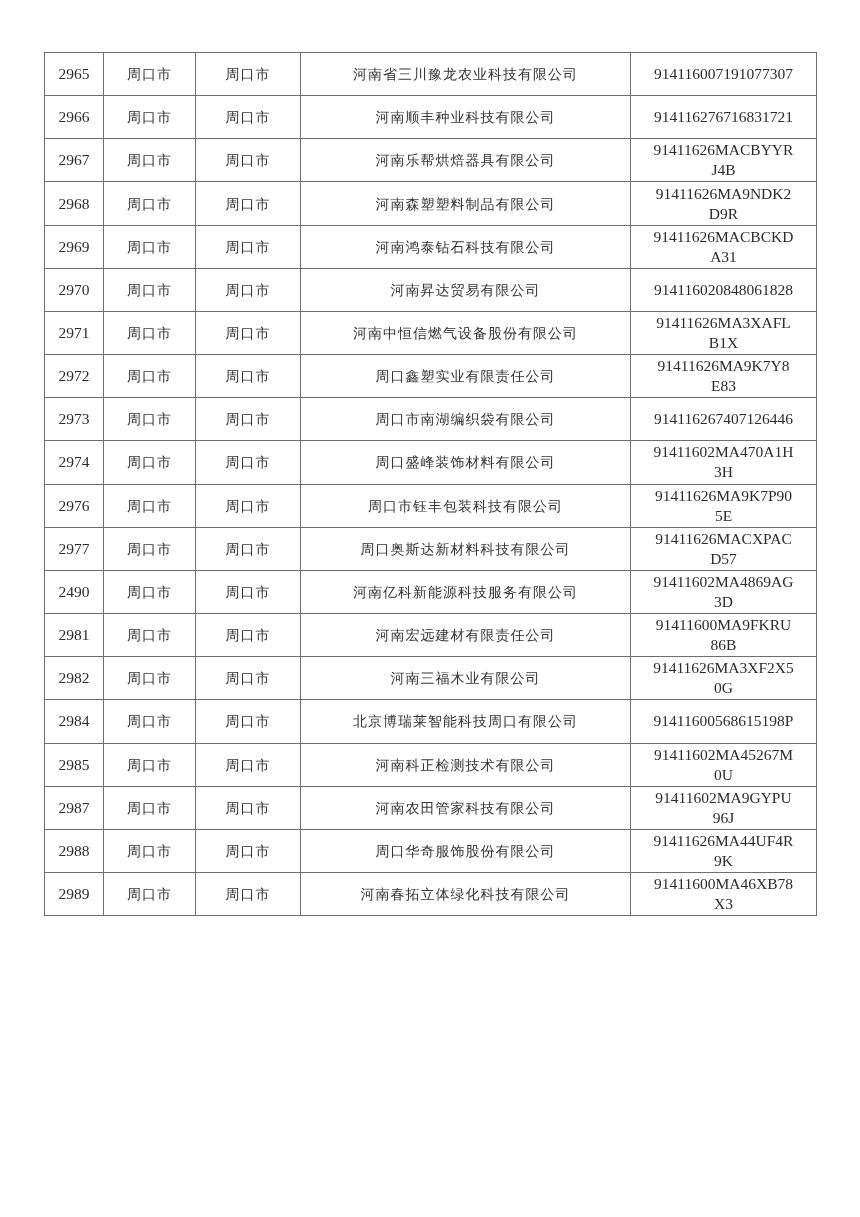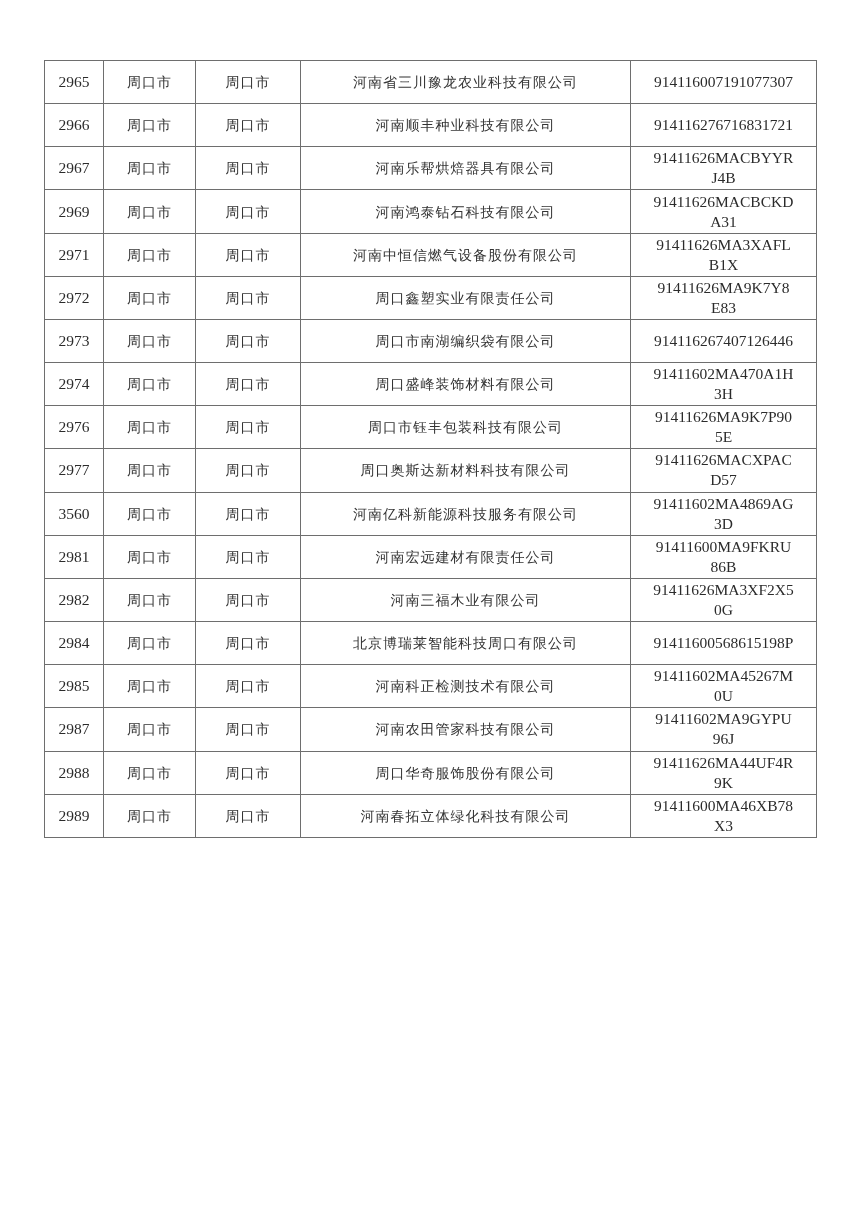--- a/index.html
+++ b/index.html
@@ -11,21 +11,21 @@
       width: 860px;
       height: 1217px;
       position: relative;
       overflow: hidden;
       font-family: "Liberation Serif", "DejaVu Serif", serif;
       color: #2b2b2b;
     }
     .page {
       position: absolute;
       left: 44px;
-      top: 60px;
+      top: 52px;
       width: 772px;
     }
     table {
       border-collapse: collapse;
       width: 772px;
       table-layout: fixed;
     }
     td {
       border: 1px solid #6e6e6e;
       height: 43.16px;
@@ -86,27 +86,41 @@
           <td class="code">914116276716831721</td>
         </tr>
         <tr>
           <td class="num">2967</td>
           <td class="cn">周口市</td>
           <td class="cn">周口市</td>
           <td class="cn">河南乐帮烘焙器具有限公司</td>
           <td class="code">91411626MACBYYRJ4B</td>
         </tr>
         <tr>
+          <td class="num">2968</td>
+          <td class="cn">周口市</td>
+          <td class="cn">周口市</td>
+          <td class="cn">河南森塑塑料制品有限公司</td>
+          <td class="code">91411626MA9NDK2D9R</td>
+        </tr>
+        <tr>
           <td class="num">2969</td>
           <td class="cn">周口市</td>
           <td class="cn">周口市</td>
           <td class="cn">河南鸿泰钻石科技有限公司</td>
           <td class="code">91411626MACBCKDA31</td>
         </tr>
         <tr>
+          <td class="num">2970</td>
+          <td class="cn">周口市</td>
+          <td class="cn">周口市</td>
+          <td class="cn">河南昇达贸易有限公司</td>
+          <td class="code">914116020848061828</td>
+        </tr>
+        <tr>
           <td class="num">2971</td>
           <td class="cn">周口市</td>
           <td class="cn">周口市</td>
           <td class="cn">河南中恒信燃气设备股份有限公司</td>
           <td class="code">91411626MA3XAFLB1X</td>
         </tr>
         <tr>
           <td class="num">2972</td>
           <td class="cn">周口市</td>
           <td class="cn">周口市</td>
@@ -135,21 +149,21 @@
           <td class="code">91411626MA9K7P905E</td>
         </tr>
         <tr>
           <td class="num">2977</td>
           <td class="cn">周口市</td>
           <td class="cn">周口市</td>
           <td class="cn">周口奥斯达新材料科技有限公司</td>
           <td class="code">91411626MACXPACD57</td>
         </tr>
         <tr>
-          <td class="num">3560</td>
+          <td class="num">2490</td>
           <td class="cn">周口市</td>
           <td class="cn">周口市</td>
           <td class="cn">河南亿科新能源科技服务有限公司</td>
           <td class="code">91411602MA4869AG3D</td>
         </tr>
         <tr>
           <td class="num">2981</td>
           <td class="cn">周口市</td>
           <td class="cn">周口市</td>
           <td class="cn">河南宏远建材有限责任公司</td>

